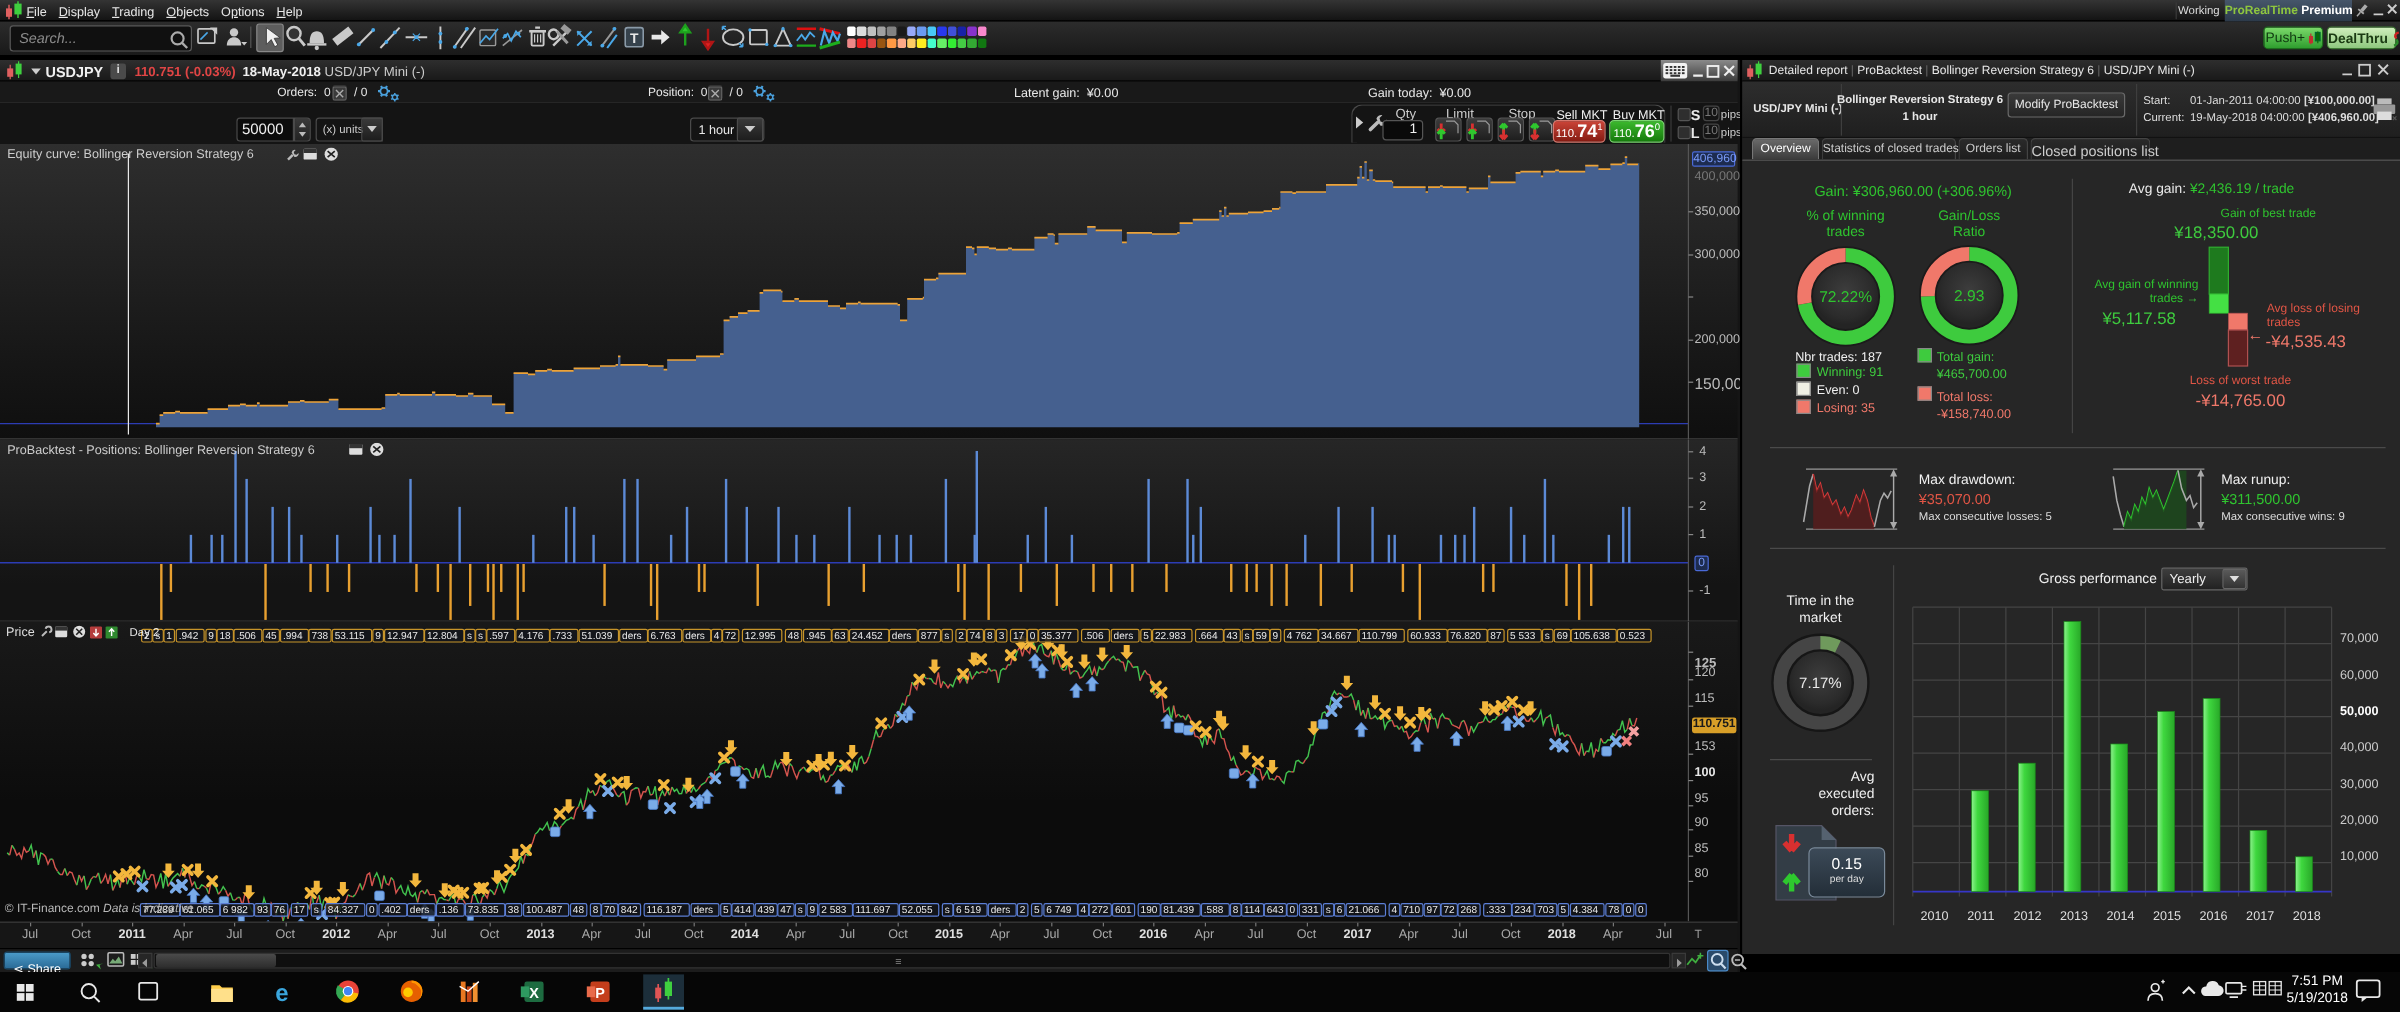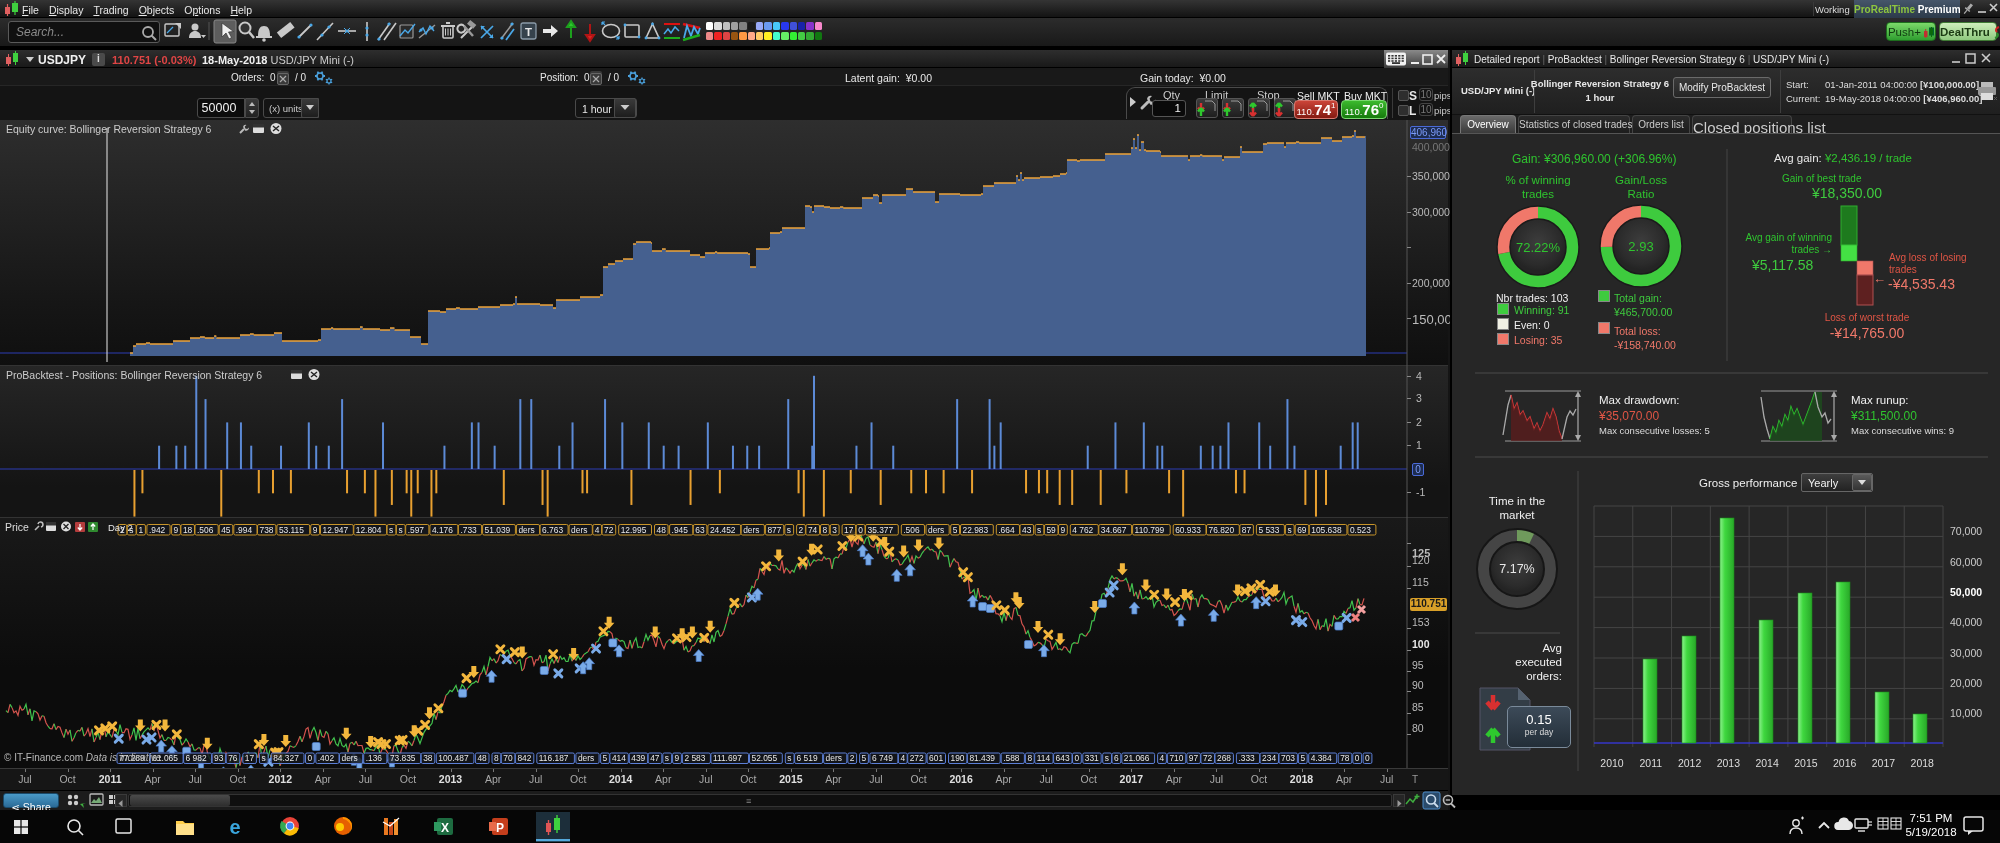--- a/index.html
+++ b/index.html
@@ -1394,21 +1394,21 @@
           <rect x="2" y="7" width="18" height="8" rx="1" fill="#999"></rect>
           <rect x="5" y="13" width="12" height="7" fill="#ddd"></rect>
           <path d="M18 17l3 3m0-3l-3 3" stroke="#555" stroke-width="1"></path>
         </svg>
   </div>
 
   <div class="abs" style="left:0;top:65px;width:548px;height:18px;background:#1e1e1e">
     <div class="abs nw" style="left:8px;top:0;width:56px;height:18px;background:linear-gradient(#6a6a6a,#3a3a3a);border:1px solid #777;border-bottom:none;border-radius:4px 4px 0 0;font-size:10px;color:#fff;text-align:center;padding-top:3px">Overview</div>
     <div class="abs nw" style="left:66px;top:0;width:112px;height:18px;background:linear-gradient(#2a2a2a,#1d1d1d);border:1px solid #444;border-bottom:none;border-radius:4px 4px 0 0;font-size:10px;color:#cccccc;text-align:center;padding-top:3px">Statistics of closed trades</div>
     <div class="abs nw" style="left:180px;top:0;width:58px;height:18px;background:linear-gradient(#2a2a2a,#1d1d1d);border:1px solid #444;border-bottom:none;border-radius:4px 4px 0 0;font-size:10px;color:#cccccc;text-align:center;padding-top:3px">Orders list</div>
-    <div class="abs nw" style="left:240px;top:0;width:100px;height:18px;background:linear-gradient(#2a2a2a,#1d1d1d);border:1px solid #444;border-bottom:none;border-radius:4px 4px 0 0;font-size:15px;color:#cccccc;text-align:center;padding-top:3px">Closed positions list</div>
+    <div class="abs nw" style="left:240px;top:0;width:100px;height:18px;background:linear-gradient(#2a2a2a,#1d1d1d);border:1px solid #444;border-bottom:none;border-radius:4px 4px 0 0;font-size:12px;color:#cccccc;text-align:center;padding-top:3px">Closed positions list</div>
   </div>
 
   <div class="abs" style="left:0;top:83px;width:548px;height:662px;background:#262626;border-top:1px solid #555">
     <svg width="548" height="662" class="abs" style="left:0;top:0">
       <defs>
         <radialGradient id="dgrad" cx="0.5" cy="0.42">
               <stop offset="0%" stop-color="#3d3d3d"></stop>
               <stop offset="80%" stop-color="#2b2b2b"></stop>
               <stop offset="100%" stop-color="#242424"></stop>
             </radialGradient>
@@ -1506,33 +1506,33 @@
             <text x="336.24" y="268" font-size="10.5" fill="#dddddd" text-anchor="middle">2018</text>
           </g>
       <rect x="389" y="72" width="16" height="39" fill="#1e7a1e" stroke="#2fae2f" stroke-width="1"></rect>
 <rect x="389" y="111" width="16" height="16" fill="#44e044" stroke="#2fae2f" stroke-width="0.6"></rect>
 <rect x="405" y="127" width="16" height="14" fill="#f0786a" stroke="#b05050" stroke-width="0.6"></rect>
 <rect x="405" y="141" width="16" height="30" fill="#5e2020" stroke="#b05050" stroke-width="1"></rect>
     </svg>
     <div class="abs nw" style="left:60px;top:18px;font-size:12px;color:#2fc42f">Gain: ¥306,960.00 (+306.96%)</div>
     <div class="abs nw" style="left:46px;top:39px;width:80px;text-align:center;font-size:11.5px;color:#2fc42f;line-height:14px">% of winning<br>trades</div>
     <div class="abs nw" style="left:149px;top:39px;width:80px;text-align:center;font-size:11.5px;color:#2fc42f;line-height:14px">Gain/Loss<br>Ratio</div>
-    <div class="abs nw" style="left:44px;top:158px;font-size:10.5px;color:#f0f0f0">Nbr trades: 103</div>
+    <div class="abs nw" style="left:44px;top:158px;font-size:10.5px;color:#f0f0f0">Nbr trades: 187</div>
     <div class="abs" style="left:45px;top:169px;width:12px;height:12px;background:#3ecb3e;border:1px solid #888"></div>
     <div class="abs nw" style="left:62px;top:170px;font-size:10.5px;color:#3ecb3e">Winning: 91</div>
     <div class="abs" style="left:45px;top:184px;width:12px;height:12px;background:#f0f0e4;border:1px solid #888"></div>
     <div class="abs nw" style="left:62px;top:185px;font-size:10.5px;color:#f0f0f0">Even: 0</div>
     <div class="abs" style="left:45px;top:199px;width:12px;height:12px;background:#f0786a;border:1px solid #888"></div>
     <div class="abs nw" style="left:62px;top:200px;font-size:10.5px;color:#f0786a">Losing: 35</div>
     <div class="abs" style="left:146px;top:156px;width:12px;height:12px;background:#3ecb3e;border:1px solid #888"></div>
     <div class="abs nw" style="left:162px;top:157px;font-size:10.5px;color:#3ecb3e;line-height:14px">Total gain:<br>¥465,700.00</div>
     <div class="abs" style="left:146px;top:188px;width:12px;height:12px;background:#f0786a;border:1px solid #888"></div>
     <div class="abs nw" style="left:162px;top:190px;font-size:10.5px;color:#f0786a;line-height:14px">Total loss:<br>-¥158,740.00</div>
     <div class="abs nw" style="left:322px;top:18px;font-size:11.5px;color:#e8e8e8">Avg gain: <span style="color:#2fc42f">¥2,436.19 / trade</span></div>
-    <div class="abs nw" style="left:330px;top:39px;width:130px;text-align:left;font-size:10px;color:#2fc42f">Gain of best trade</div>
+    <div class="abs nw" style="left:348px;top:39px;width:130px;text-align:right;font-size:10px;color:#2fc42f">Gain of best trade</div>
     <div class="abs nw" style="left:330px;top:51px;width:130px;text-align:center;font-size:14px;color:#3ecb3e">¥18,350.00</div>
     <div class="abs nw" style="left:288px;top:98px;width:92px;text-align:right;font-size:10px;color:#2fc42f;line-height:12px">Avg gain of winning<br>trades <span style="color:#3ecb3e">→</span></div>
     <div class="abs nw" style="left:300px;top:123px;font-size:14px;color:#3ecb3e">¥5,117.58</div>
     <div class="abs nw" style="left:437px;top:118px;font-size:10px;color:#e05545;line-height:12px">Avg loss of losing<br>trades</div>
     <div class="abs nw" style="left:421px;top:137px;font-size:13px;color:#f0786a">←</div>
     <div class="abs nw" style="left:436px;top:142px;font-size:14px;color:#f0786a">-¥4,535.43</div>
     <div class="abs nw" style="left:345px;top:178px;width:140px;text-align:center;font-size:10px;color:#e05545">Loss of worst trade</div>
     <div class="abs nw" style="left:345px;top:191px;width:140px;text-align:center;font-size:14px;color:#f0786a">-¥14,765.00</div>
     <div class="abs nw" style="left:147px;top:260px;font-size:11.5px;color:#f0f0f0">Max drawdown:</div>
     <div class="abs nw" style="left:147px;top:275px;font-size:12px;color:#e05545">¥35,070.00</div>

